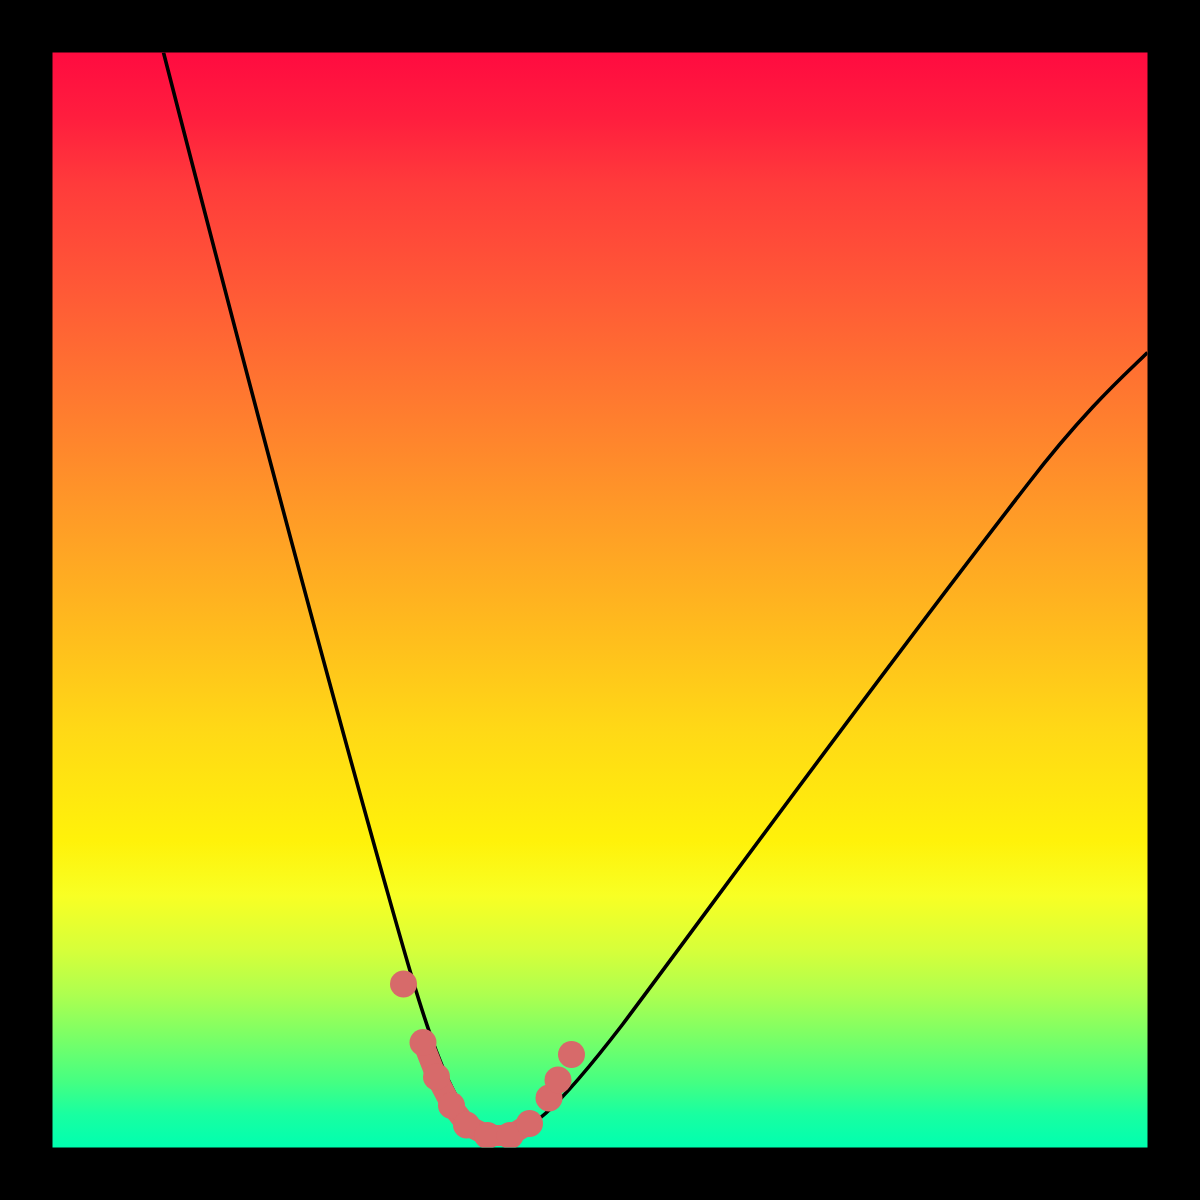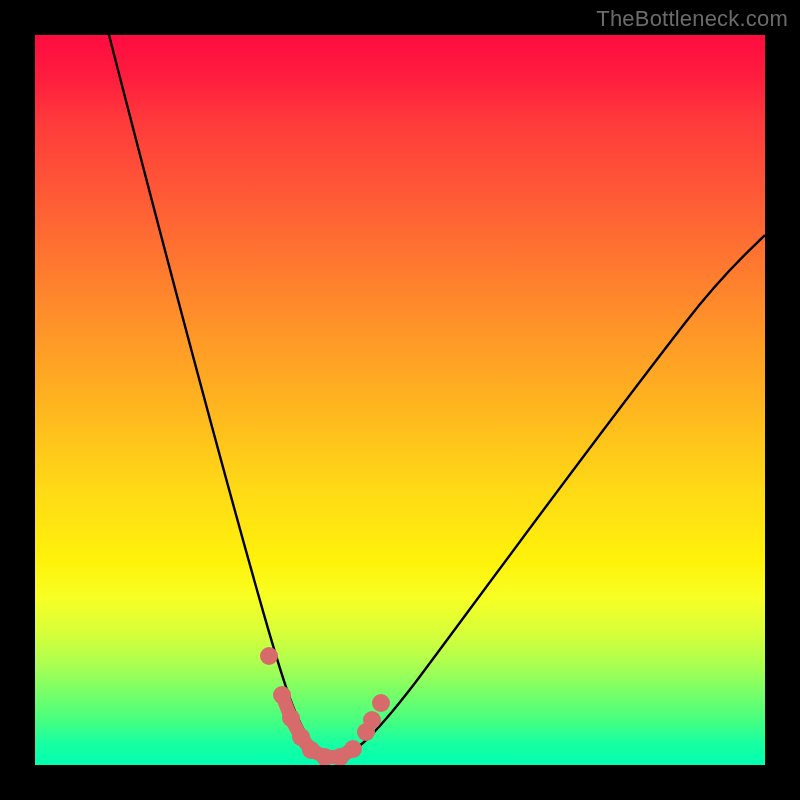--- a/index.html
+++ b/index.html
@@ -61,21 +61,20 @@
     top: 0;
     width: 730px;
     height: 730px;
   }
 </style>
 </head>
 <body>
 
 <div class="frame">
 
-  <div class="watermark">TheBottleneck.com</div>
 
   <div class="plot-area">
 
     <svg class="curve" viewBox="0 0 730 730" preserveAspectRatio="none">
 
       <path fill="none" stroke-width="2.4" d="M 74 0
                C 110 140, 170 370, 220 548
                C 246 640, 262 700, 290 724
                C 314 728, 340 700, 380 648
                C 440 568, 540 430, 650 288

